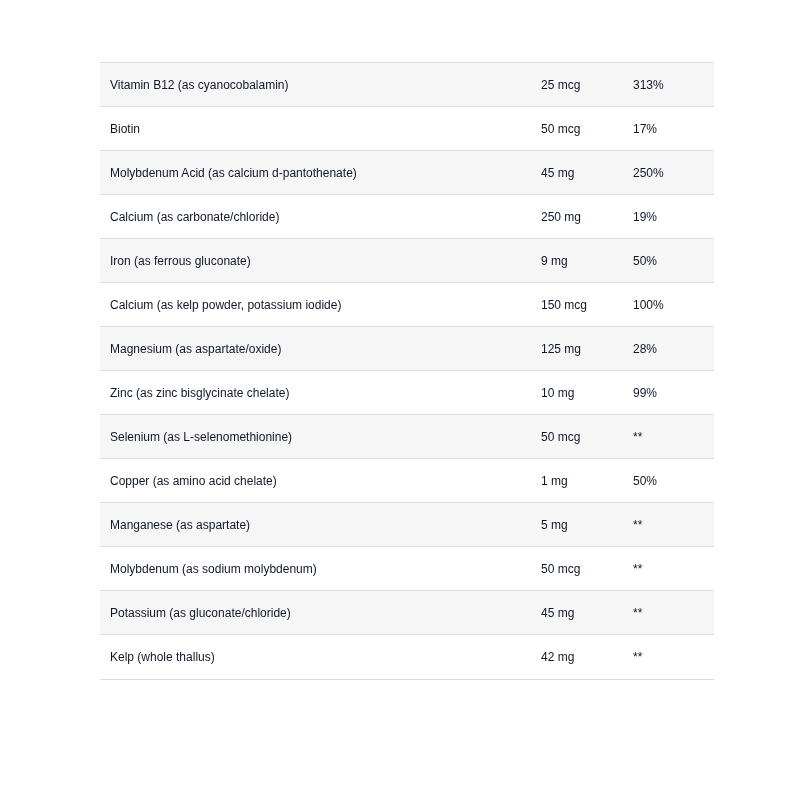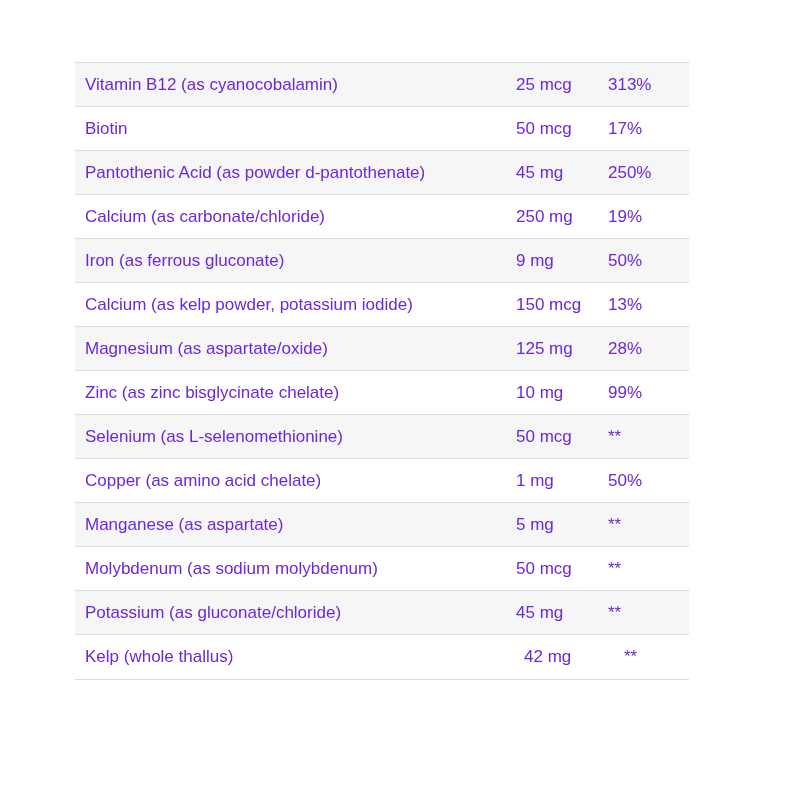--- a/index.html
+++ b/index.html
@@ -10,37 +10,37 @@
   }
   .page {
     position: relative;
     width: 800px;
     height: 800px;
     background: #ffffff;
     overflow: hidden;
   }
   .supp-table {
     position: absolute;
-    left: 75px;
+    left: 100px;
     top: 62px;
     width: 614px;
     border-top: 1px solid #dcdcdc;
     border-bottom: 1px solid #dcdcdc;
-    color: #6d28d9;
-    font-size: 17px;
+    color: #0f172a;
+    font-size: 12px;
   }
   .supp-row {
     display: flex;
     align-items: center;
     height: 44px;
     border-bottom: 1px solid #dcdcdc;
     box-sizing: border-box;
     background: #ffffff;
   }
-  .supp-row:last-child { border-bottom: none; gap: 8px; }
+  .supp-row:last-child { border-bottom: none; }
   .supp-row.alt { background: #f6f6f6; }
   .cell-name {
     flex: 0 0 431px;
     padding-left: 10px;
     white-space: nowrap;
     overflow: hidden;
   }
   .cell-amount {
     flex: 0 0 92px;
     white-space: nowrap;
@@ -71,38 +71,38 @@
           <span class="cell-name">Vitamin B12 (as cyanocobalamin)</span>
           <span class="cell-amount">25 mcg</span>
           <span class="cell-dv">313%</span>
         </div>
         <div class="supp-row">
           <span class="cell-name">Biotin</span>
           <span class="cell-amount">50 mcg</span>
           <span class="cell-dv">17%</span>
         </div>
         <div class="supp-row alt">
-          <span class="cell-name">Pantothenic Acid (as powder d-pantothenate)</span>
+          <span class="cell-name">Molybdenum Acid (as calcium d-pantothenate)</span>
           <span class="cell-amount">45 mg</span>
           <span class="cell-dv">250%</span>
         </div>
         <div class="supp-row">
           <span class="cell-name">Calcium (as carbonate/chloride)</span>
           <span class="cell-amount">250 mg</span>
           <span class="cell-dv">19%</span>
         </div>
         <div class="supp-row alt">
           <span class="cell-name">Iron (as ferrous gluconate)</span>
           <span class="cell-amount">9 mg</span>
           <span class="cell-dv">50%</span>
         </div>
         <div class="supp-row">
           <span class="cell-name">Calcium (as kelp powder, potassium iodide)</span>
           <span class="cell-amount">150 mcg</span>
-          <span class="cell-dv">13%</span>
+          <span class="cell-dv">100%</span>
         </div>
         <div class="supp-row alt">
           <span class="cell-name">Magnesium (as aspartate/oxide)</span>
           <span class="cell-amount">125 mg</span>
           <span class="cell-dv">28%</span>
         </div>
         <div class="supp-row">
           <span class="cell-name">Zinc (as zinc bisglycinate chelate)</span>
           <span class="cell-amount">10 mg</span>
           <span class="cell-dv">99%</span>

